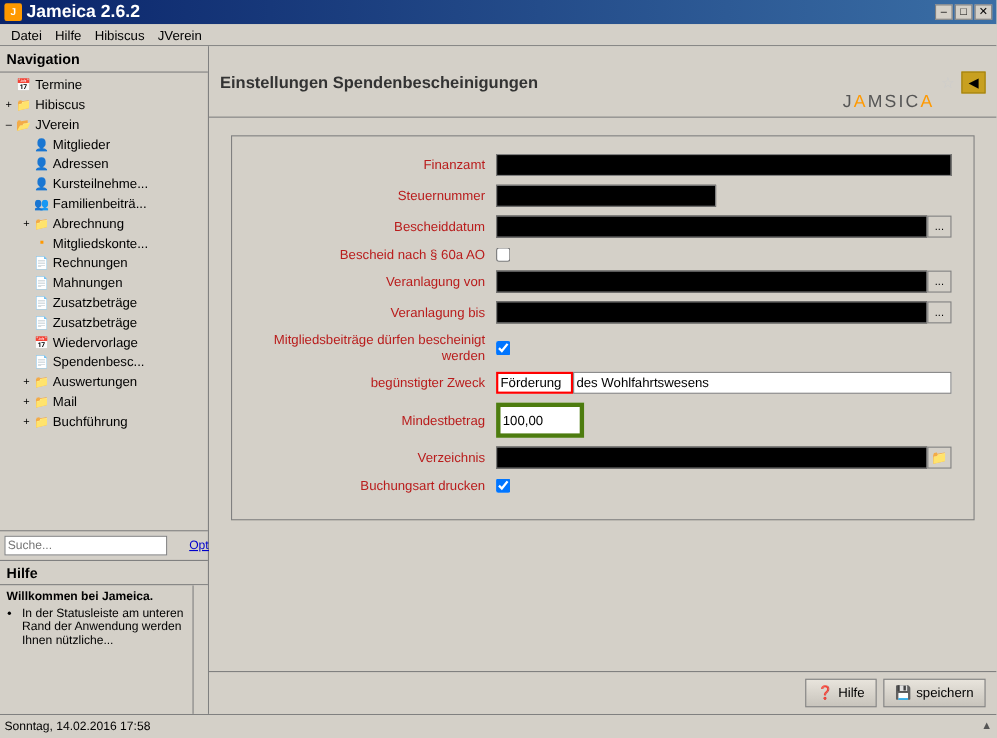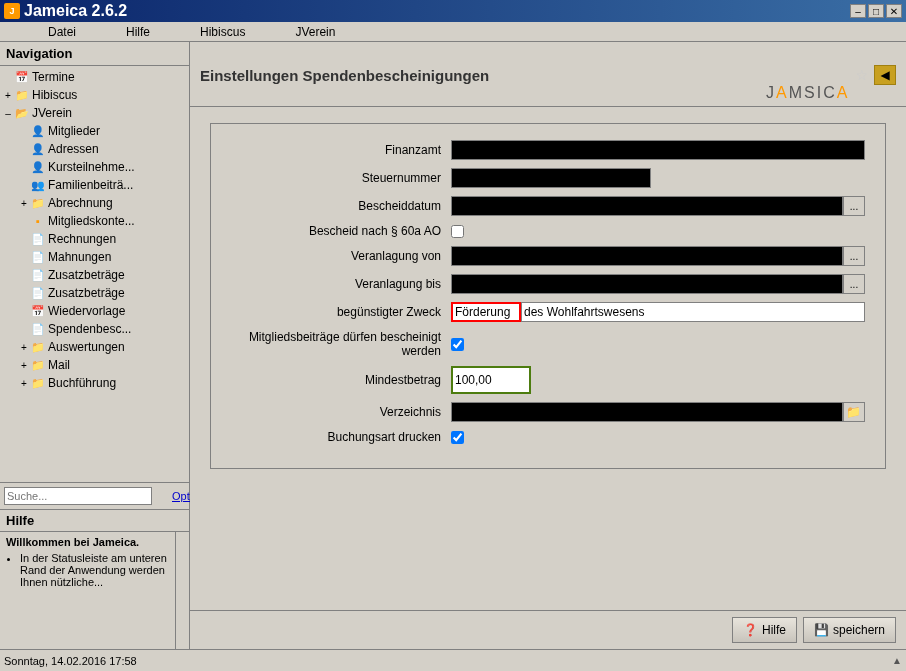--- a/index.html
+++ b/index.html
@@ -27,21 +27,21 @@
 
     
     .menu-bar {
       background: #d4d0c8;
       height: 20px;
       display: flex;
       align-items: center;
       padding: 0 4px;
       border-bottom: 1px solid #808080;
     }
-    .menu-item { padding: 2px 6px; font-size: 12px; cursor: pointer; margin-left: 38px; }
+    .menu-item { padding: 2px 6px; font-size: 12px; cursor: pointer; }
 
     
     .main-layout {
       display: flex;
       height: calc(671px - 22px - 20px - 22px);
     }
 
     
     .sidebar {
       width: 190px;
@@ -151,21 +151,21 @@
     .form-row {
       display: flex;
       align-items: center;
       margin-bottom: 8px;
     }
     .form-label {
       width: 220px;
       text-align: right;
       padding-right: 10px;
       font-size: 12px;
-      color: #000000;
+      color: #b91c1c;
     }
     .form-input {
       flex: 1;
       height: 20px;
       border: 1px solid #808080;
       background: black;
       font-size: 12px;
       padding: 0 2px;
       color: white;
     }
@@ -187,21 +187,21 @@
     }
     .browse-btn {
       width: 22px; height: 20px; border: 1px solid #808080;
       background: #d4d0c8; display: flex; align-items: center; justify-content: center;
       font-size: 10px; cursor: pointer;
     }
     .checkbox-input { width: 13px; height: 13px; }
     .form-input-normal {
       width: 80px;
       height: 20px;
-      border: 2px solid #4d7c0f;
+      border: 4px solid #4d7c0f;
       background: white;
       font-size: 12px;
       padding: 12px 2px;
     }
     .folder-btn {
       width: 22px; height: 20px; border: 1px solid #808080;
       background: #d4d0c8; display: flex; align-items: center; justify-content: center;
       font-size: 12px; cursor: pointer;
     }
 
@@ -429,28 +429,28 @@
           <button class="browse-btn">...</button>
         </div>
 
         <div class="form-row">
           <span class="form-label">Veranlagung bis</span>
           <input type="text" class="form-input" value="" style="">
           <button class="browse-btn">...</button>
         </div>
 
         <div class="form-row">
+          <span class="form-label">Mitgliedsbeiträge dürfen bescheinigt werden</span>
+          <input type="checkbox" class="checkbox-input" checked="" style="">
+        </div>
+
+        <div class="form-row">
           <span class="form-label">begünstigter Zweck</span>
           <input type="text" class="form-input-highlight" value="Förderung" style="">
           <input type="text" class="form-input-rest" value="des Wohlfahrtswesens" style="">
-        </div>
-
-        <div class="form-row">
-          <span class="form-label">Mitgliedsbeiträge dürfen bescheinigt werden</span>
-          <input type="checkbox" class="checkbox-input" checked="" style="">
         </div>
 
         <div class="form-row">
           <span class="form-label">Mindestbetrag</span>
           <input type="text" class="form-input-normal" value="100,00" style="">
         </div>
 
         <div class="form-row">
           <span class="form-label">Verzeichnis</span>
           <input type="text" class="form-input" value="" style="">

